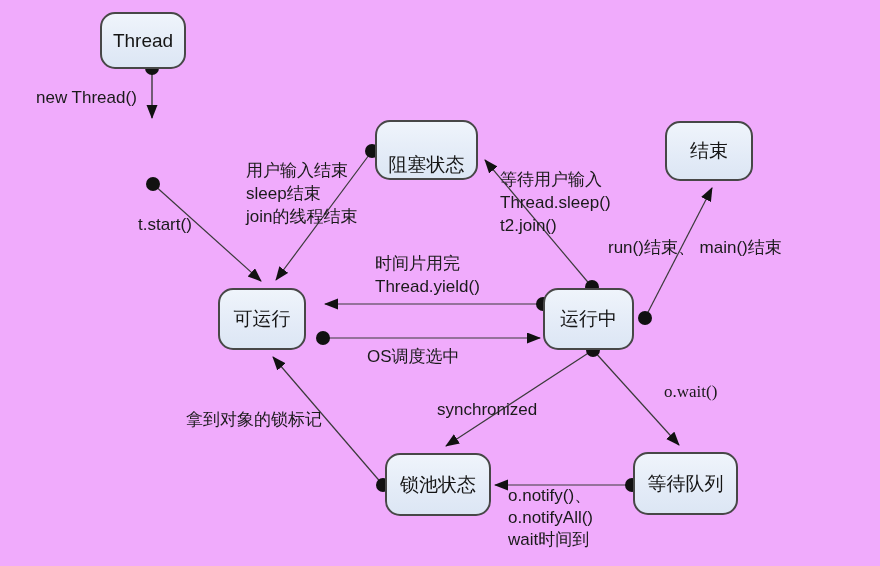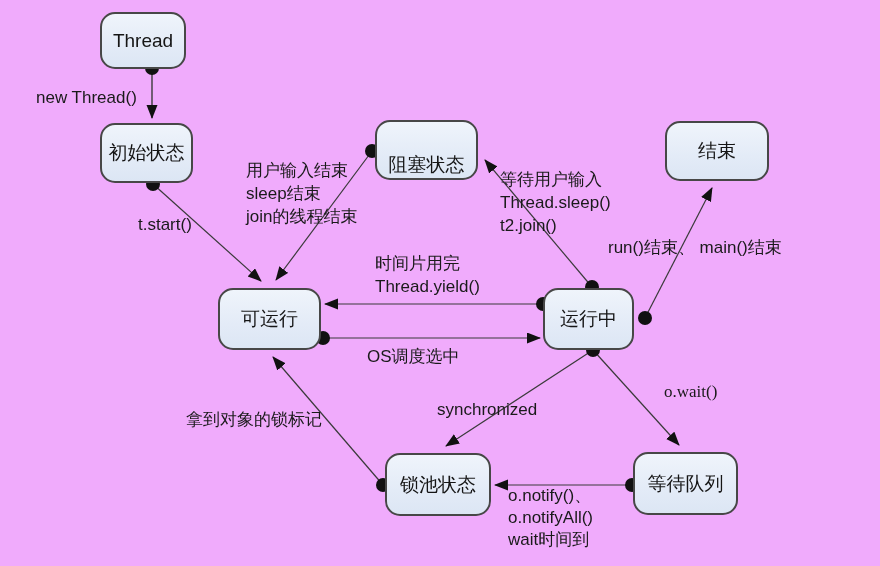--- a/index.html
+++ b/index.html
@@ -75,30 +75,27 @@
     <circle cx="592" cy="287" r="7" fill="#111111"></circle>
     <circle cx="645" cy="318" r="7" fill="#111111"></circle>
     <circle cx="593" cy="350" r="7" fill="#111111"></circle>
     <circle cx="383" cy="485" r="7" fill="#111111"></circle>
     <circle cx="632" cy="485" r="7" fill="#111111"></circle>
   </svg>
 
   <div class="node" style="left:100px; top:12px;  width:86px;  height:57px;">
     <span>Thread</span>
   </div>
-  <div class="node" style="left:100px; top:123px; width:93px;  height:60px;">
-    <span>初始状态</span>
-  </div>
   <div class="node" style="left:375px; top:120px; width:103px; height:60px;align-items:flex-end;">
     <span>阻塞状态</span>
   </div>
-  <div class="node" style="left:665px; top:121px; width:104px; height:60px;">
+  <div class="node" style="left:665px; top:121px; width:88px; height:60px;">
     <span>结束</span>
   </div>
-  <div class="node" style="left:218px; top:288px; width:103px; height:62px;font-family:Liberation Serif, serif;">
+  <div class="node" style="left:218px; top:288px; width:88px; height:62px;font-family:Liberation Serif, serif;">
     <span>可运行</span>
   </div>
   <div class="node" style="left:543px; top:288px; width:91px; height:62px;">
     <span>运行中</span>
   </div>
   <div class="node" style="left:385px; top:453px; width:106px; height:63px;">
     <span>锁池状态</span>
   </div>
   <div class="node" style="left:633px; top:452px; width:105px; height:63px;">
     <span>等待队列</span>

